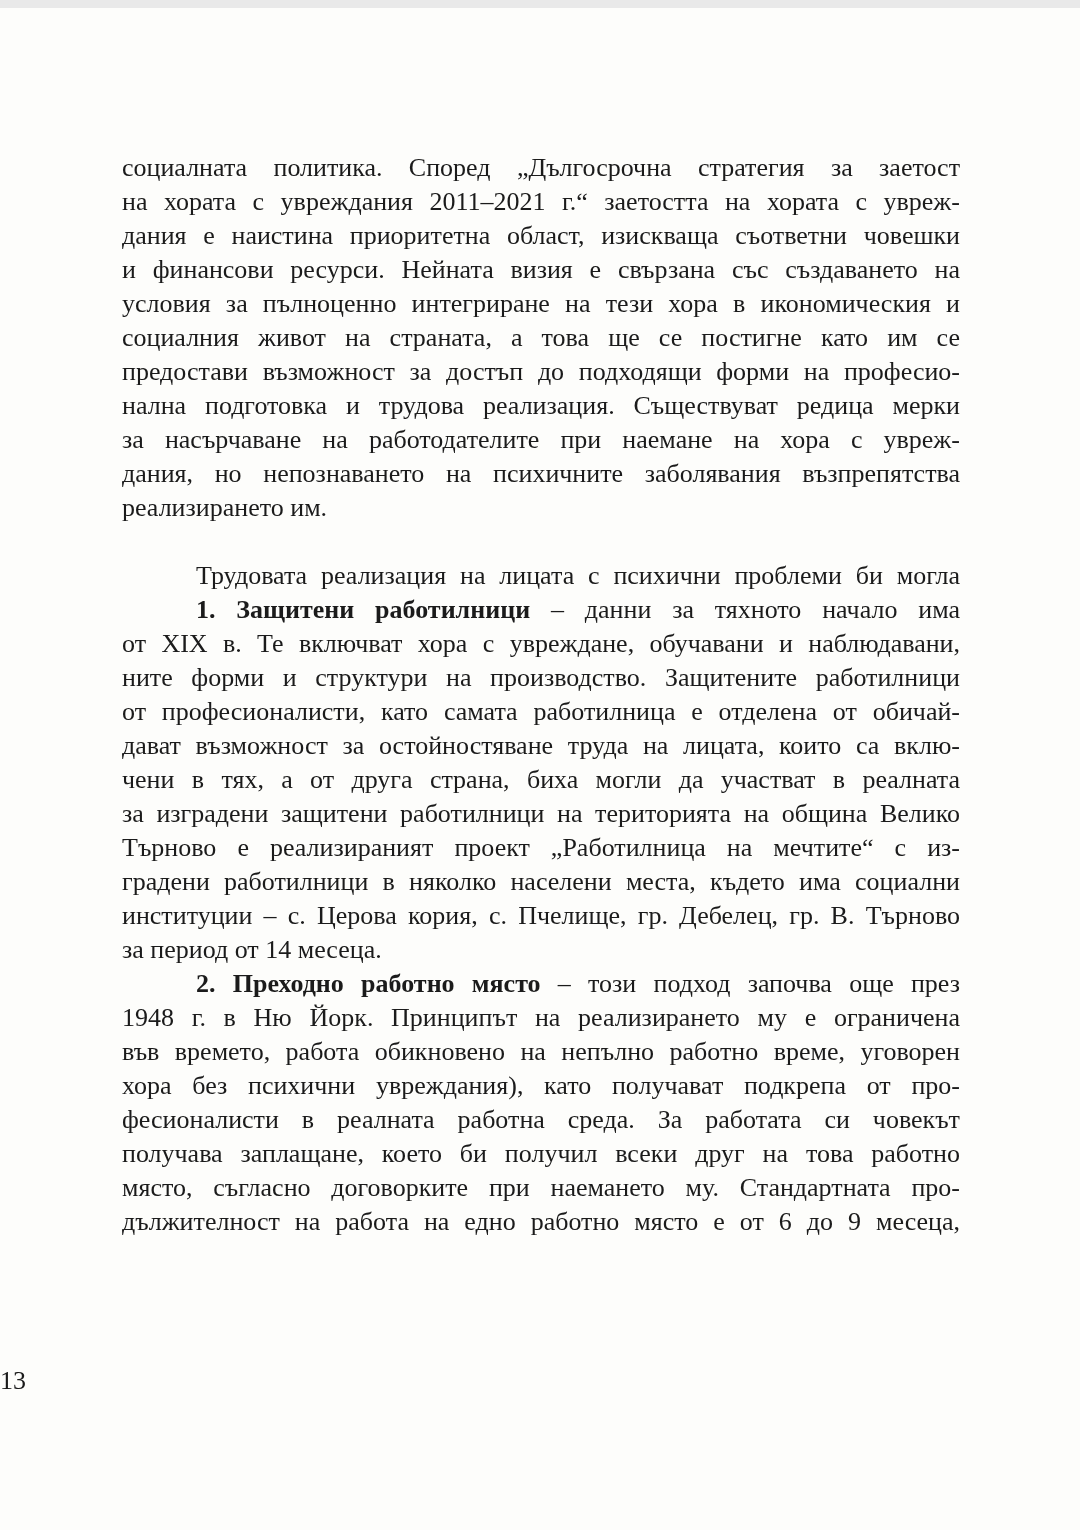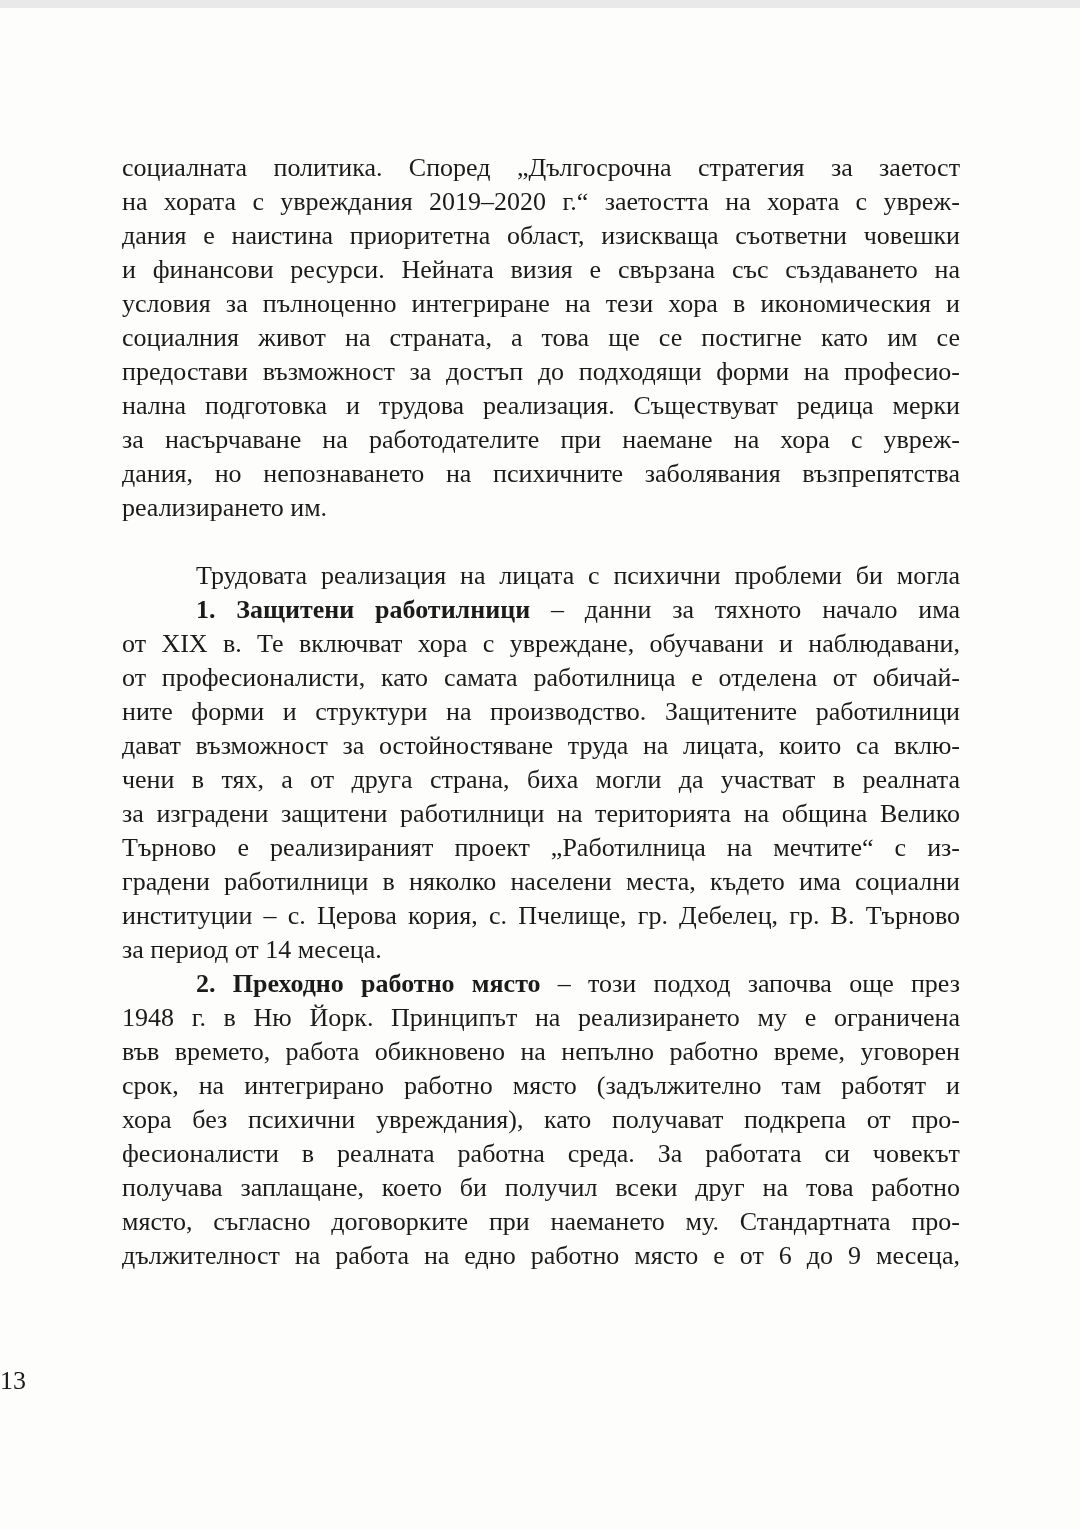--- a/index.html
+++ b/index.html
@@ -56,52 +56,51 @@
     color: #1b1b1b;
   }
 </style>
 </head>
 <body>
 
 <div class="page">
   <div class="text-block">
       <div class="para">
         <div class="line"><span>социалната политика. Според „Дългосрочна стратегия за заетост</span></div>
-        <div class="line"><span>на хората с увреждания 2019–2020 г.“ заетостта на хората с увреж-</span></div>
+        <div class="line"><span>на хората с увреждания 2011–2021 г.“ заетостта на хората с увреж-</span></div>
         <div class="line"><span>дания е наистина приоритетна област, изискваща съответни човешки</span></div>
         <div class="line"><span>и финансови ресурси. Нейната визия е свързана със създаването на</span></div>
         <div class="line"><span>условия за пълноценно интегриране на тези хора в икономическия и</span></div>
         <div class="line"><span>социалния живот на страната, а това ще се постигне като им се</span></div>
         <div class="line"><span>предостави възможност за достъп до подходящи форми на професио-</span></div>
         <div class="line"><span>нална подготовка и трудова реализация. Съществуват редица мерки</span></div>
         <div class="line"><span>за насърчаване на работодателите при наемане на хора с увреж-</span></div>
         <div class="line"><span>дания, но непознаването на психичните заболявания възпрепятства</span></div>
         <div class="line last"><span>реализирането им.</span></div>
       </div>
       <div class="para indent space-before">
         <div class="line"><span>Трудовата реализация на лицата с психични проблеми би могла</span></div>
       </div>
       <div class="para indent">
         <div class="line"><span class="bold">1. Защитени работилници</span><span> – данни за тяхното начало има</span></div>
         <div class="line"><span>от XIX в. Те включват хора с увреждане, обучавани и наблюдавани,</span></div>
+        <div class="line"><span>ните форми и структури на производство. Защитените работилници</span></div>
         <div class="line"><span>от професионалисти, като самата работилница е отделена от обичай-</span></div>
-        <div class="line"><span>ните форми и структури на производство. Защитените работилници</span></div>
         <div class="line"><span>дават възможност за остойностяване труда на лицата, които са вклю-</span></div>
         <div class="line"><span>чени в тях, а от друга страна, биха могли да участват в реалната</span></div>
         <div class="line"><span>за изградени защитени работилници на територията на община Велико</span></div>
         <div class="line"><span>Търново е реализираният проект „Работилница на мечтите“ с из-</span></div>
         <div class="line"><span>градени работилници в няколко населени места, където има социални</span></div>
         <div class="line"><span>институции – с. Церова кория, с. Пчелище, гр. Дебелец, гр. В. Търново</span></div>
         <div class="line last"><span>за период от 14 месеца.</span></div>
       </div>
       <div class="para indent">
         <div class="line"><span class="bold">2. Преходно работно място</span><span> – този подход започва още през</span></div>
         <div class="line"><span>1948 г. в Ню Йорк. Принципът на реализирането му е ограничена</span></div>
         <div class="line"><span>във времето, работа обикновено на непълно работно време, уговорен</span></div>
-        <div class="line"><span>срок, на интегрирано работно място (задължително там работят и</span></div>
         <div class="line"><span>хора без психични увреждания), като получават подкрепа от про-</span></div>
         <div class="line"><span>фесионалисти в реалната работна среда. За работата си човекът</span></div>
         <div class="line"><span>получава заплащане, което би получил всеки друг на това работно</span></div>
         <div class="line"><span>място, съгласно договорките при наемането му. Стандартната про-</span></div>
         <div class="line"><span>дължителност на работа на едно работно място е от 6 до 9 месеца,</span></div>
       </div>
     </div>
   <div class="page-number">13</div>
 </div>
 

